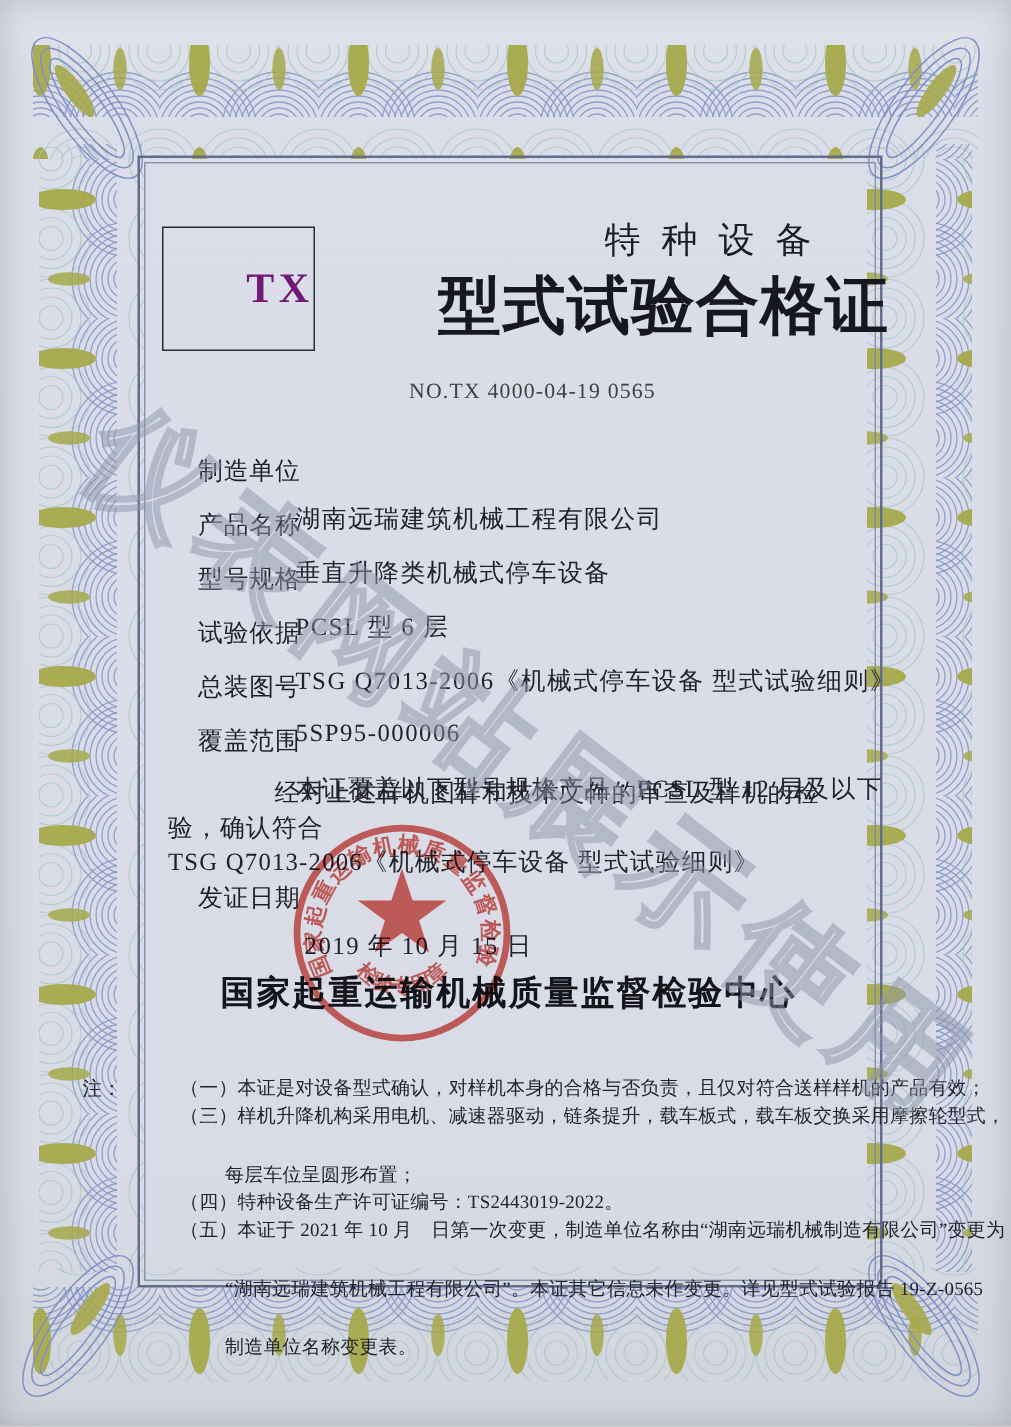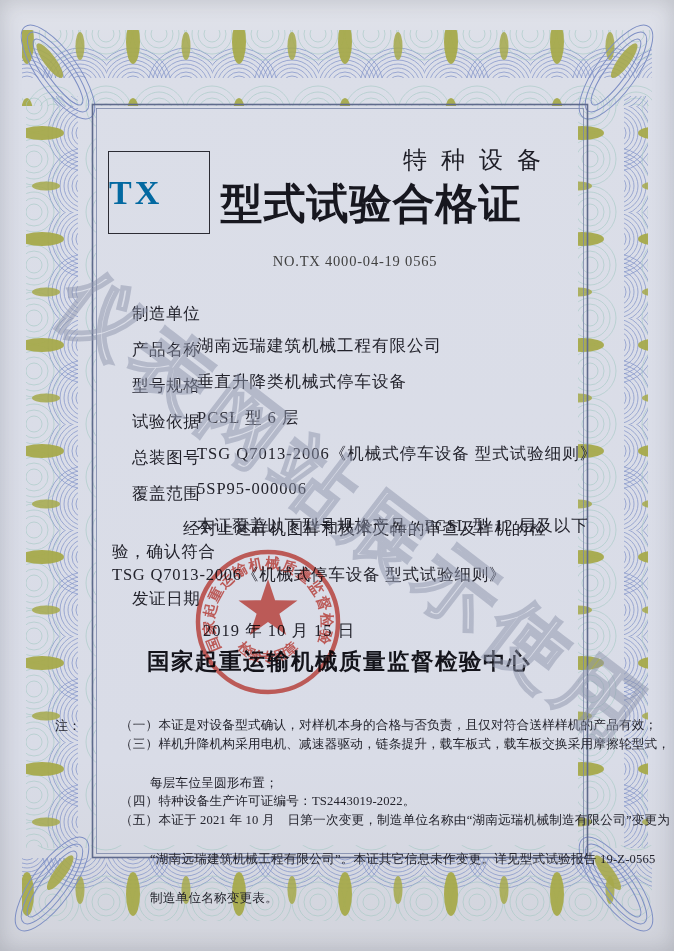--- a/index.html
+++ b/index.html
@@ -11,26 +11,26 @@
   .paper{
     position:absolute;inset:0;
     background:linear-gradient(180deg,#e1e3ea 0%,#dbdee8 6%,#d9dce7 80%,#d2d4dc 100%);
     box-shadow:inset 0 0 22px rgba(55,58,70,.22);
   }
   svg.deco{position:absolute;left:0;top:0;z-index:1;}
   .content{position:absolute;inset:0;z-index:2;color:#22222b;}
   .abs{position:absolute;}
   .tx-box{
     left:108px;top:151px;width:100px;height:81px;
-    border:1.6px solid #2c2c34;display:flex;align-items:center;justify-content:flex-start;
-    font-size:34px;font-weight:700;letter-spacing:3px;color:#0369a1;
+    border:1.6px solid #2c2c34;display:flex;align-items:center;justify-content:flex-end;
+    font-size:28px;font-weight:700;letter-spacing:3px;color:#701a75;
   }
   .cat-title{left:155px;top:144px;width:400px;text-align:right;
     font-size:24px;letter-spacing:14px;text-indent:14px;color:#1d1d26;}
-  .main-title{left:171px;top:176px;width:400px;text-align:center;
+  .main-title{left:193px;top:176px;width:400px;text-align:right;
     font-size:42px;font-weight:700;letter-spacing:1px;color:#17171f;}
   .cert-no{left:155px;top:253px;width:400px;text-align:center;
     font-size:14.5px;letter-spacing:.8px;color:#404040;}
   .frow{height:22px;font-size:16.5px;letter-spacing:.6px;white-space:nowrap;}
   .frow .lbl{position:absolute;left:132px;top:0;color:#1f1f28;}
   .frow .val{position:absolute;left:197px;top:0;letter-spacing:1px;color:#22222b;margin-top:32px;}
   .conclusion{left:112px;top:517px;width:468px;font-size:16.5px;line-height:23px;letter-spacing:.8px;}
   .conclusion .l1{text-indent:71px;}
   .daterow{top:588px;}
   .issuer{left:139px;top:646px;width:400px;text-align:center;

